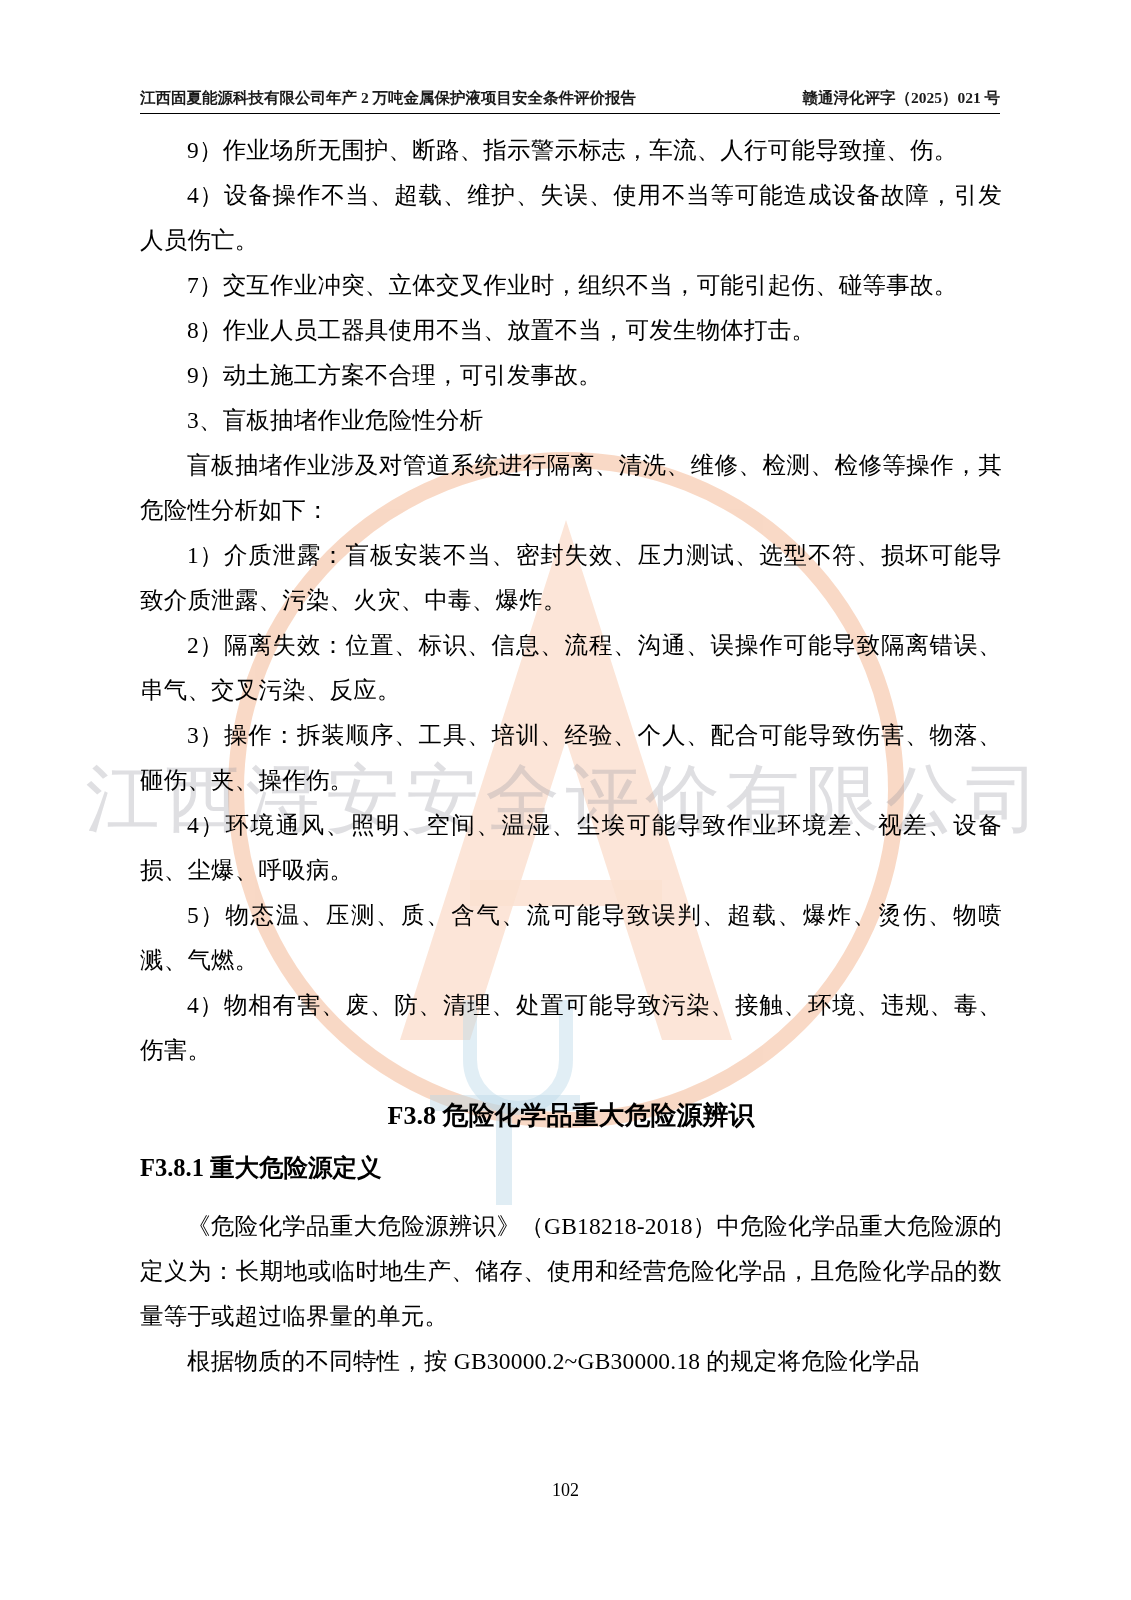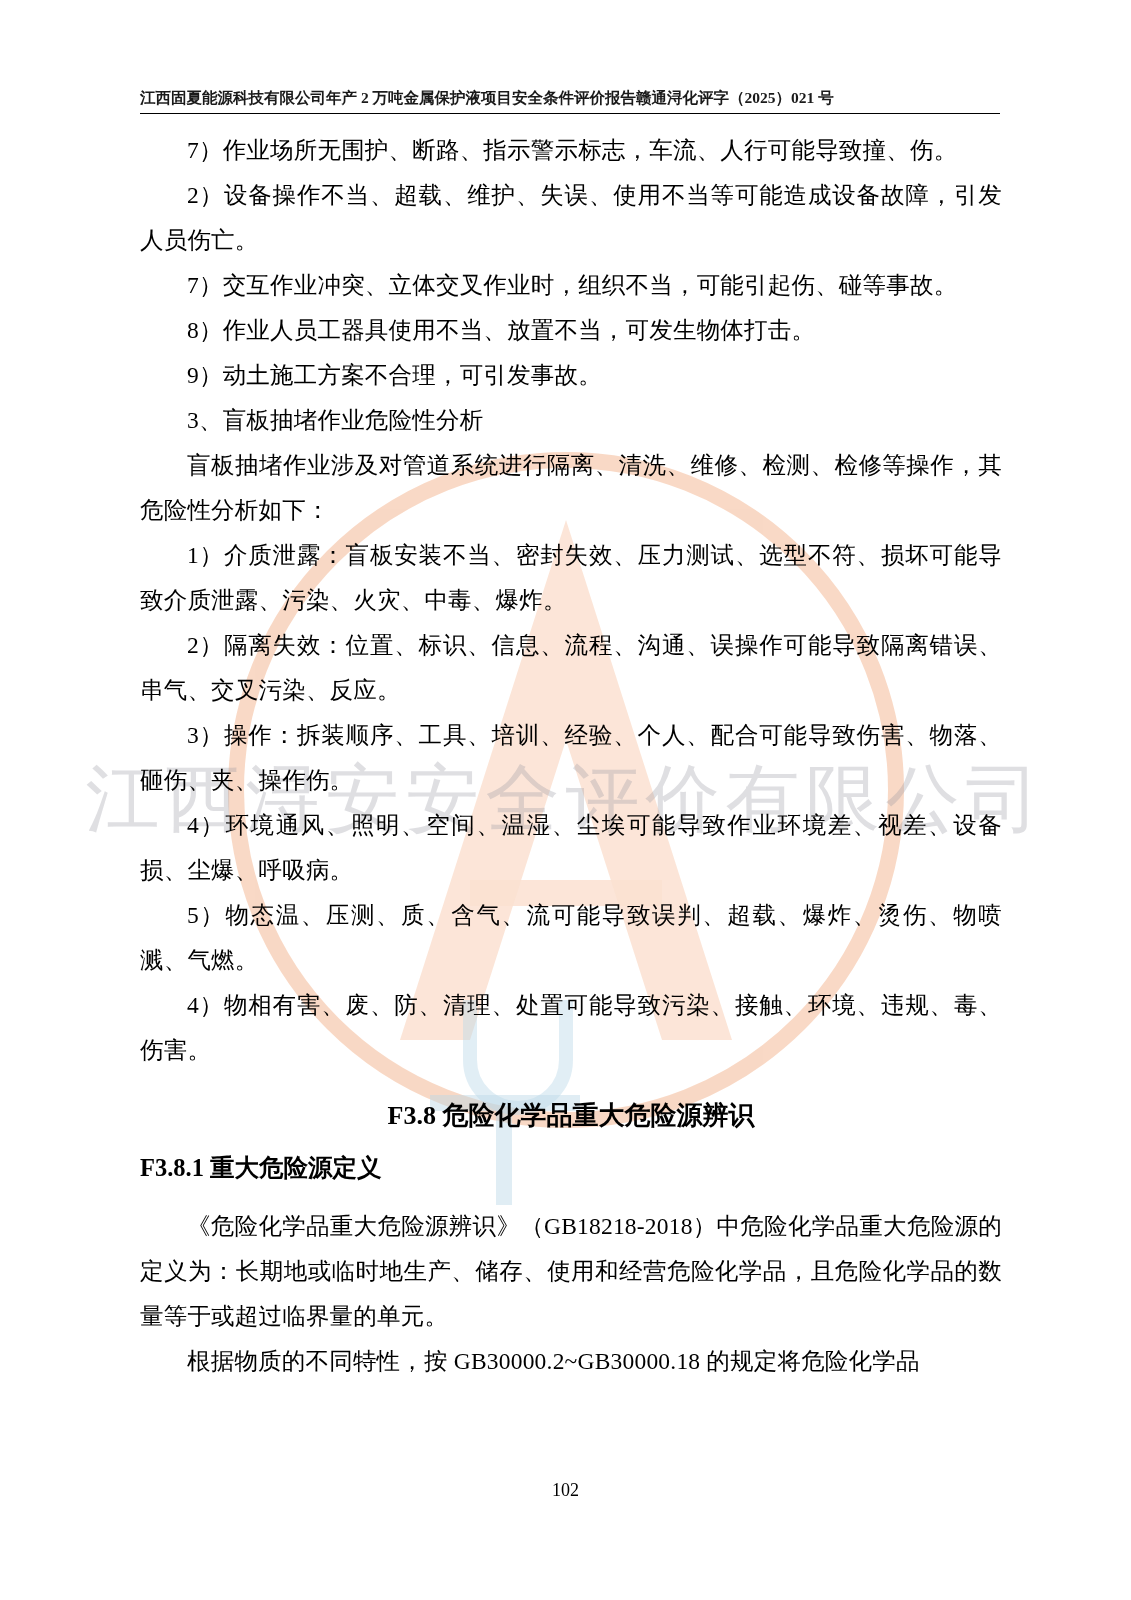--- a/index.html
+++ b/index.html
@@ -42,20 +42,21 @@
   
   .header {
     position: absolute;
     left: 140px;
     top: 88px;
     width: 860px;
     z-index: 3;
   }
   .header-row {
     display: flex;
+    justify-content: space-between;
     align-items: flex-end;
     font-size: 15.5px;
     font-weight: bold;
     color: #1a1a1a;
     font-family: "Liberation Serif", serif;
   }
   .header-rule {
     margin-top: 4px;
     border-bottom: 1.6px solid #000;
     width: 100%;
@@ -134,22 +135,22 @@
 
   <div class="header">
     <div class="header-row">
       <span>江西固夏能源科技有限公司年产 2 万吨金属保护液项目安全条件评价报告</span>
       <span>赣通浔化评字（2025）021 号</span>
     </div>
     <div class="header-rule"></div>
   </div>
 
   <div class="content">
-    <p class="para indent">7）作业场所无围护、断路、指示警示标志，车流、人行可能导致撞、伤。</p>
-    <p class="para indent">2）设备操作不当、超载、维护、失误、使用不当等可能造成设备故障，引发人员伤亡。</p>
+    <p class="para indent">9）作业场所无围护、断路、指示警示标志，车流、人行可能导致撞、伤。</p>
+    <p class="para indent">4）设备操作不当、超载、维护、失误、使用不当等可能造成设备故障，引发人员伤亡。</p>
     <p class="para indent">7）交互作业冲突、立体交叉作业时，组织不当，可能引起伤、碰等事故。</p>
     <p class="para indent">8）作业人员工器具使用不当、放置不当，可发生物体打击。</p>
     <p class="para indent">9）动土施工方案不合理，可引发事故。</p>
     <p class="para indent">3、盲板抽堵作业危险性分析</p>
     <p class="para indent">盲板抽堵作业涉及对管道系统进行隔离、清洗、维修、检测、检修等操作，其危险性分析如下：</p>
     <p class="para indent">1）介质泄露：盲板安装不当、密封失效、压力测试、选型不符、损坏可能导致介质泄露、污染、火灾、中毒、爆炸。</p>
     <p class="para indent">2）隔离失效：位置、标识、信息、流程、沟通、误操作可能导致隔离错误、串气、交叉污染、反应。</p>
     <p class="para indent">3）操作：拆装顺序、工具、培训、经验、个人、配合可能导致伤害、物落、砸伤、夹、操作伤。</p>
     <p class="para indent">4）环境通风、照明、空间、温湿、尘埃可能导致作业环境差、视差、设备损、尘爆、呼吸病。</p>
     <p class="para indent">5）物态温、压测、质、含气、流可能导致误判、超载、爆炸、烫伤、物喷溅、气燃。</p>

